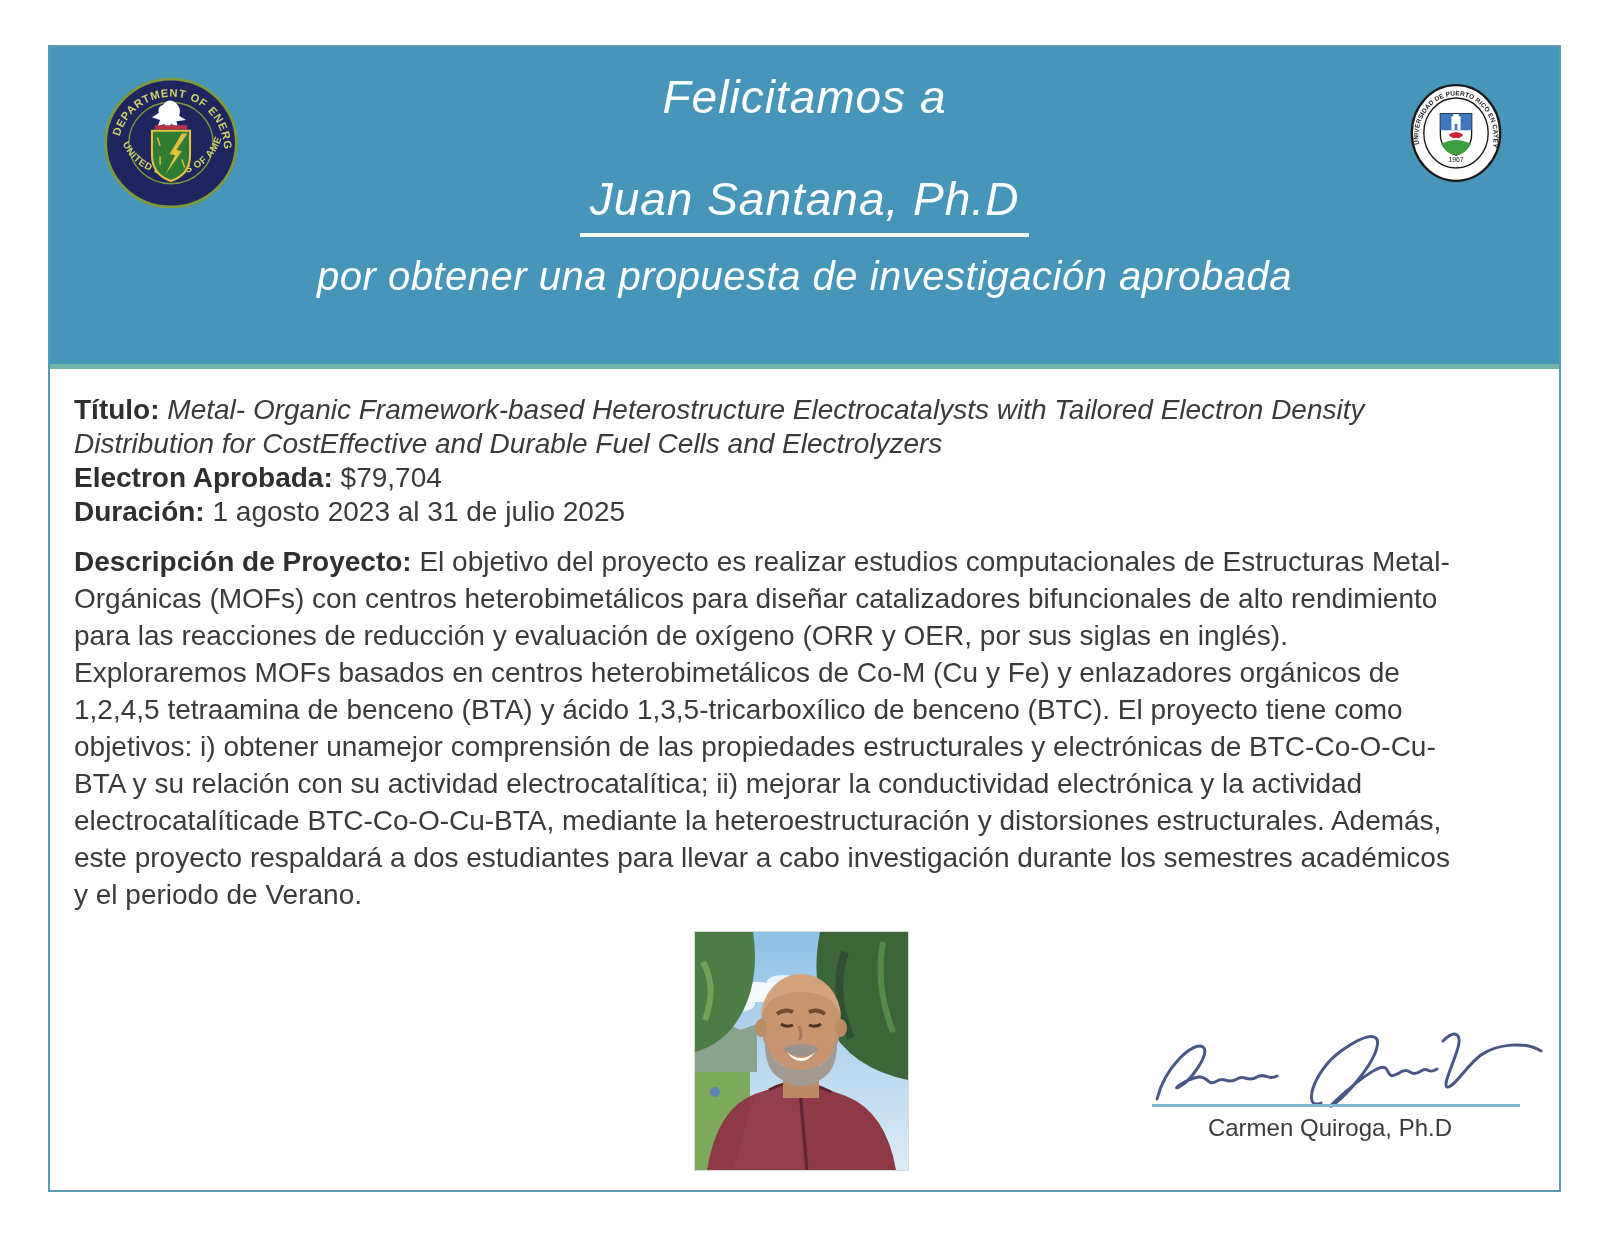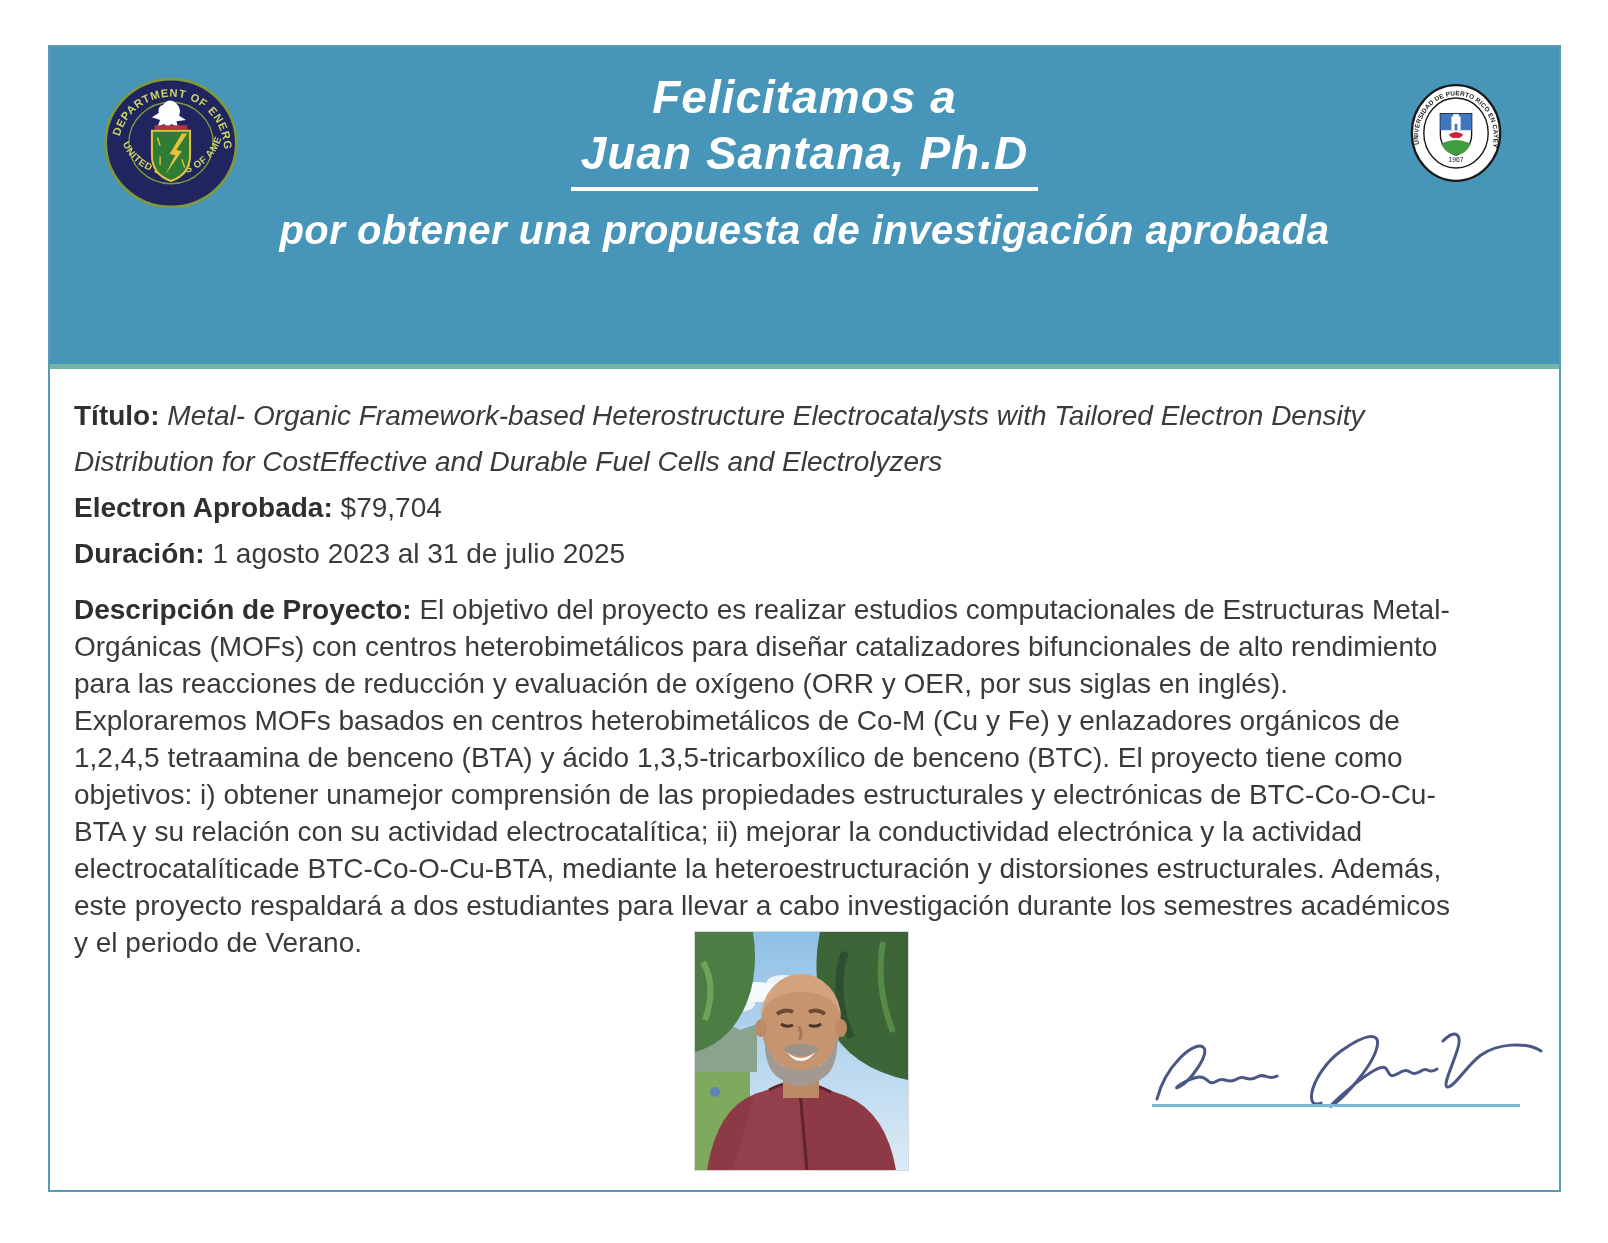--- a/index.html
+++ b/index.html
@@ -27,41 +27,42 @@
     box-sizing:content-box;
   }
   .banner-text{
     position:absolute;
     left:0;top:0;width:100%;height:100%;
     display:flex;flex-direction:column;
     align-items:center;justify-content:flex-start;
     padding-top:22px;box-sizing:border-box;
     color:#ffffff;
     font-style:italic;
-    font-weight:bold;
+    font-weight:normal;
     text-align:center;
   }
   .banner-line-sm{font-size:46px;line-height:56px;letter-spacing:1px;}
   .banner-name{
     font-size:46px;line-height:56px;letter-spacing:1px;
     border-bottom:4px solid #ffffff;
     padding:0 10px 6px 10px;
     margin-bottom:8px;
+    margin-top:46px;
   }
   .banner-line-lg{font-size:40px;line-height:62px;letter-spacing:0.5px;}
   .seal{position:absolute;}
   .seal-doe{left:50px;top:28px;width:142px;height:136px;}
   .seal-upr{left:1360px;top:36px;width:92px;height:100px;}
   
   .body-copy{
     padding:24px 24px 0 24px;
     color:#3A3A3A;
     font-size:28px;
   }
-  .info-block{line-height:46px;width:1388px;}
+  .info-block{line-height:34px;width:1388px;}
   .info-row{margin:0;}
   .lbl{font-weight:bold;color:#2f2f2f;}
   .titulo-value{font-style:italic;}
   .desc{
     margin-top:14px;
     line-height:37px;
     width:1390px;
   }
   
   .photo{
@@ -194,15 +195,16 @@
   <svg class="sig-svg" viewBox="0 0 440 105">
     <g stroke="#4A5684" stroke-width="3" fill="none" stroke-linecap="round">
       <path d="M32,92 C40,60 68,34 78,40 C86,45 66,74 54,80 C46,84 60,72 74,70 C84,69 82,80 92,74 C100,69 102,78 112,72 C120,67 122,76 132,70 C140,65 142,74 152,69"></path>
       <path d="M196,96 C178,104 186,66 216,44 C240,27 256,24 252,40 C248,58 222,88 208,98 C196,107 232,72 252,62"></path>
       <path d="M252,62 C268,54 258,76 274,66 C286,58 284,72 296,64 C304,59 302,68 312,62"></path>
       <path d="M318,34 C330,22 338,26 332,44 C326,62 318,78 322,80 C328,82 342,58 356,48 C372,37 400,34 416,44"></path>
     </g>
   </svg>
   <div class="sig-line"></div>
   <div class="sig-text">
+    <div>Carmen Quiroga, Ph.D</div>
   </div>
 
 </div>
 
 </body></html>

